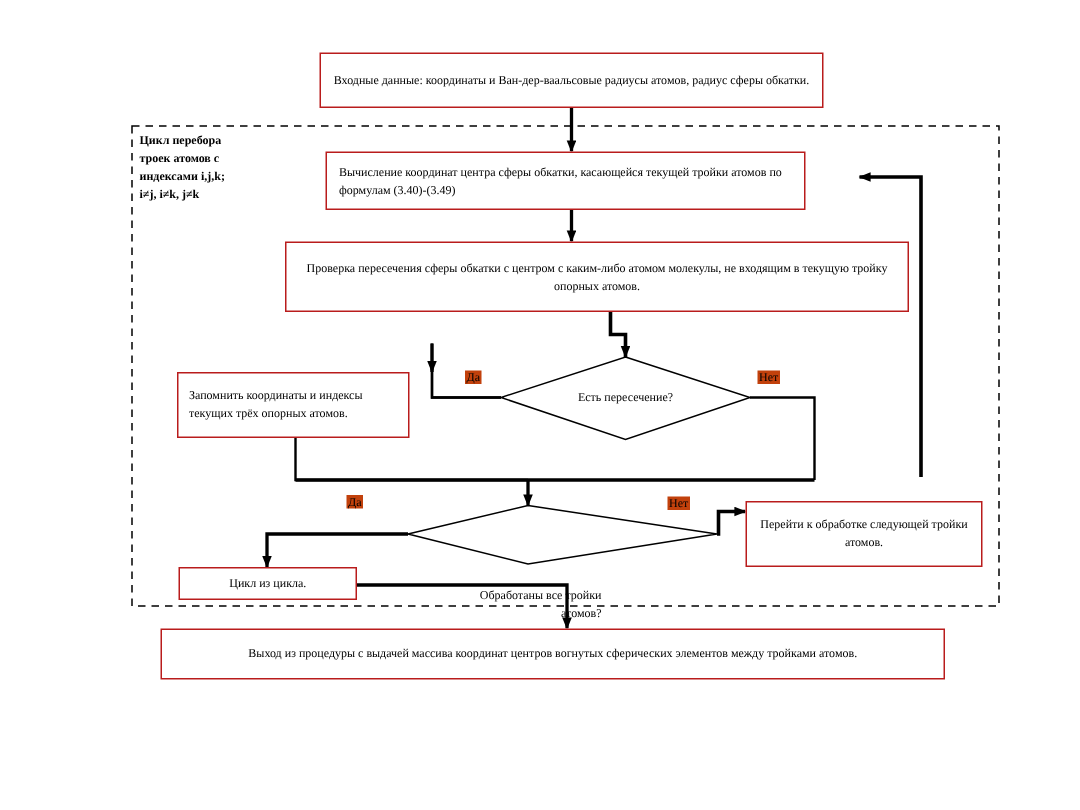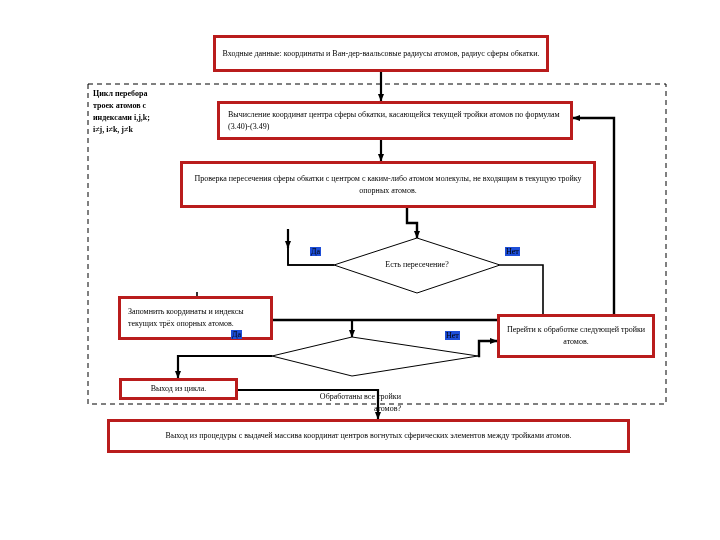--- a/index.html
+++ b/index.html
@@ -18,21 +18,21 @@
   #svg-layer {
     position: absolute;
     left: 0;
     top: 0;
     width: 720px;
     height: 540px;
   }
   .node {
     position: absolute;
     box-sizing: border-box;
-    border: 3px solid #b91c1c;
+    border: 1px solid #b91c1c;
     background: #ffffff;
     display: flex;
     align-items: center;
     justify-content: center;
     text-align: center;
     font-size: 8px;
     line-height: 1.45;
     color: #000000;
     padding: 2px 5px;
     z-index: 5;
@@ -60,21 +60,21 @@
     z-index: 6;
     display: flex;
     align-items: center;
     justify-content: center;
   }
   .edge-label {
     position: absolute;
     font-size: 8px;
     color: #000000;
     z-index: 6;
-    background: #1d4ed8;
+    background: #c2410c;
     padding: 0 1px;
   }
 </style>
 </head>
 <body>
 
 <div id="canvas">
 
   <svg id="svg-layer" viewBox="0 0 720 540" xmlns="http://www.w3.org/2000/svg">
     <defs>
@@ -118,46 +118,46 @@
 
   <div class="loop-label" style="left:93px; top:88px; width:110px;">Цикл перебора
 троек атомов с
 индексами i,j,k;
 i≠j, i≠k, j≠k</div>
 
   <div class="node" style="left:213px; top:35px; width:336px; height:37px;">
     <span>Входные данные: координаты и Ван-дер-ваальсовые радиусы атомов, радиус сферы обкатки.</span>
   </div>
 
-  <div class="node left-align" style="left:217px; top:101px; width:356px; height:39px; padding-left:8px;">
+  <div class="node left-align" style="left:217px; top:101px; width:320px; height:39px; padding-left:8px;">
     <span>Вычисление координат центра сферы обкатки, касающейся текущей тройки атомов по формулам (3.40)-(3.49)</span>
   </div>
 
-  <div class="node" style="left:180px; top:161px; width:416px; height:47px;">
+  <div class="node" style="left:190px; top:161px; width:416px; height:47px;">
     <span>Проверка пересечения сферы обкатки с центром с каким-либо атомом молекулы, не входящим в текущую тройку опорных атомов.</span>
   </div>
 
-  <div class="node left-align" style="left:118px; top:248px; width:155px; height:44px; padding-left:7px;margin-top:48px;">
+  <div class="node left-align" style="left:118px; top:248px; width:155px; height:44px; padding-left:7px;">
     <span>Запомнить координаты и индексы текущих трёх опорных атомов.</span>
   </div>
 
   <div class="diamond-text" style="left:372px; top:252px; width:90px; height:26px;">
     <span>Есть пересечение?</span>
   </div>
 
   <div class="diamond-text" style="left:305px; top:342px; width:96px; height:26px;margin-top:48px;">
     <span>Обработаны все тройки атомов?</span>
   </div>
 
-  <div class="node" style="left:497px; top:314px; width:158px; height:44px;">
+  <div class="node" style="left:497px; top:334px; width:158px; height:44px;">
     <span>Перейти к обработке следующей тройки атомов.</span>
   </div>
 
   <div class="node" style="left:119px; top:378px; width:119px; height:22px;">
-    <span>Выход из цикла.</span>
+    <span>Цикл из цикла.</span>
   </div>
 
   <div class="node" style="left:107px; top:419px; width:523px; height:34px;">
     <span>Выход из процедуры с выдачей массива координат центров вогнутых сферических элементов между тройками атомов.</span>
   </div>
 
   <div class="edge-label" style="left:310px; top:247px;">Да</div>
 
   <div class="edge-label" style="left:505px; top:247px;">Нет</div>
 

